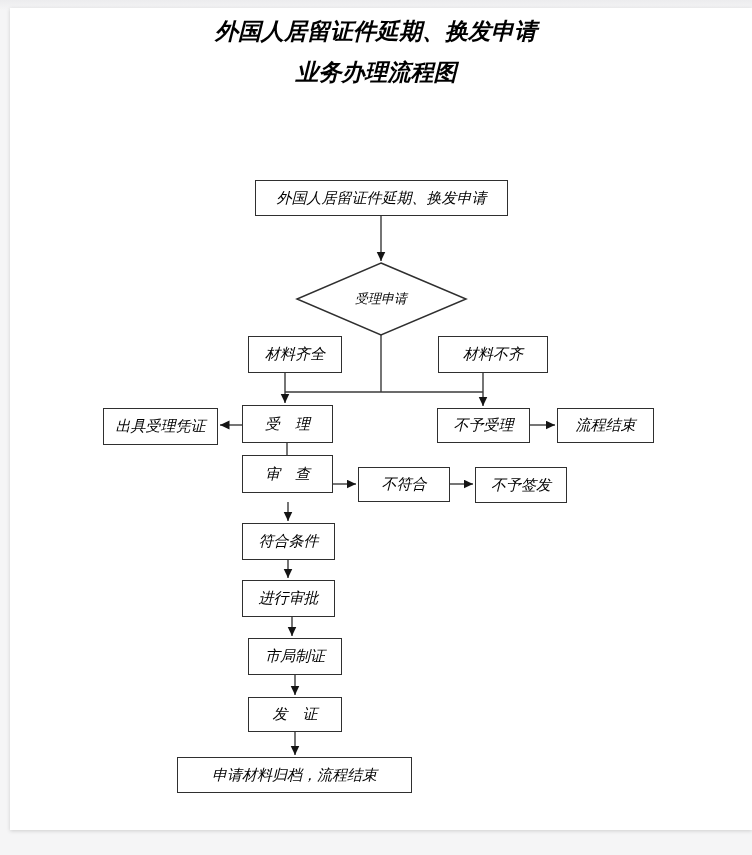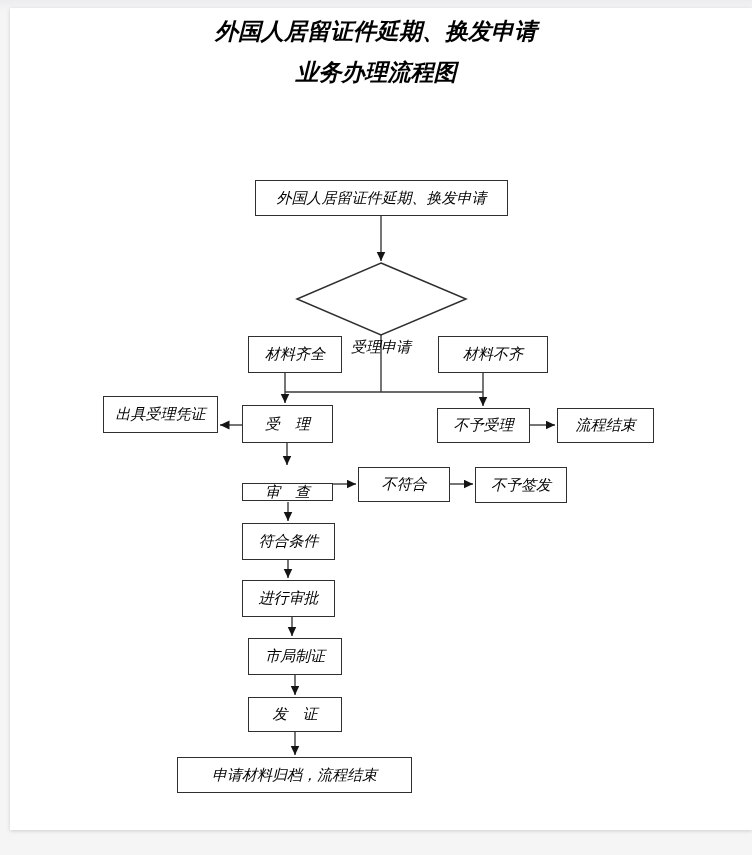--- a/index.html
+++ b/index.html
@@ -22,23 +22,22 @@
   .node{
     position:absolute;box-sizing:border-box;background:#fff;
     border:1.5px solid #2f2f2f;color:#000;
     display:flex;align-items:center;justify-content:center;
     font-size:15px;line-height:1;white-space:nowrap;
     font-family:"Liberation Serif","DejaVu Serif",serif;
   }
   .diamond-label{
     position:absolute;left:321px;top:288px;width:120px;height:22px;
     display:flex;align-items:center;justify-content:center;
-    font-size:15px;color:#000;background:transparent;
+    font-size:13px;color:#000;background:transparent;
     font-family:"Liberation Serif","DejaVu Serif",serif;
-    margin-top:48px;
   }
 </style>
 </head>
 <body>
 
 <div class="canvas">
   <div class="page"></div>
 
   <div class="doc-title">
     <div>外国人居留证件延期、换发申请</div>
@@ -88,29 +87,29 @@
   </svg>
 
   <div class="node" style="left:255px;top:180px;width:253px;height:36px">外国人居留证件延期、换发申请</div>
 
   <div class="diamond-label">受理申请</div>
 
   <div class="node" style="left:248px;top:336px;width:94px;height:37px">材料齐全</div>
 
   <div class="node" style="left:438px;top:336px;width:110px;height:37px">材料不齐</div>
 
-  <div class="node" style="left:103px;top:396px;width:115px;height:37px">出具受理凭证</div>
+  <div class="node" style="left:103px;top:408px;width:115px;height:37px">出具受理凭证</div>
 
   <div class="node" style="left:242px;top:405px;width:91px;height:38px">受　理</div>
 
   <div class="node" style="left:437px;top:408px;width:93px;height:35px">不予受理</div>
 
   <div class="node" style="left:557px;top:408px;width:97px;height:35px">流程结束</div>
 
-  <div class="node" style="left:242px;top:483px;width:91px;height:18px">审　查</div>
+  <div class="node" style="left:242px;top:455px;width:91px;height:38px">审　查</div>
 
   <div class="node" style="left:358px;top:467px;width:92px;height:35px">不符合</div>
 
   <div class="node" style="left:475px;top:467px;width:92px;height:36px">不予签发</div>
 
   <div class="node" style="left:242px;top:523px;width:93px;height:37px">符合条件</div>
 
   <div class="node" style="left:242px;top:580px;width:93px;height:37px">进行审批</div>
 
   <div class="node" style="left:248px;top:638px;width:94px;height:37px">市局制证</div>

